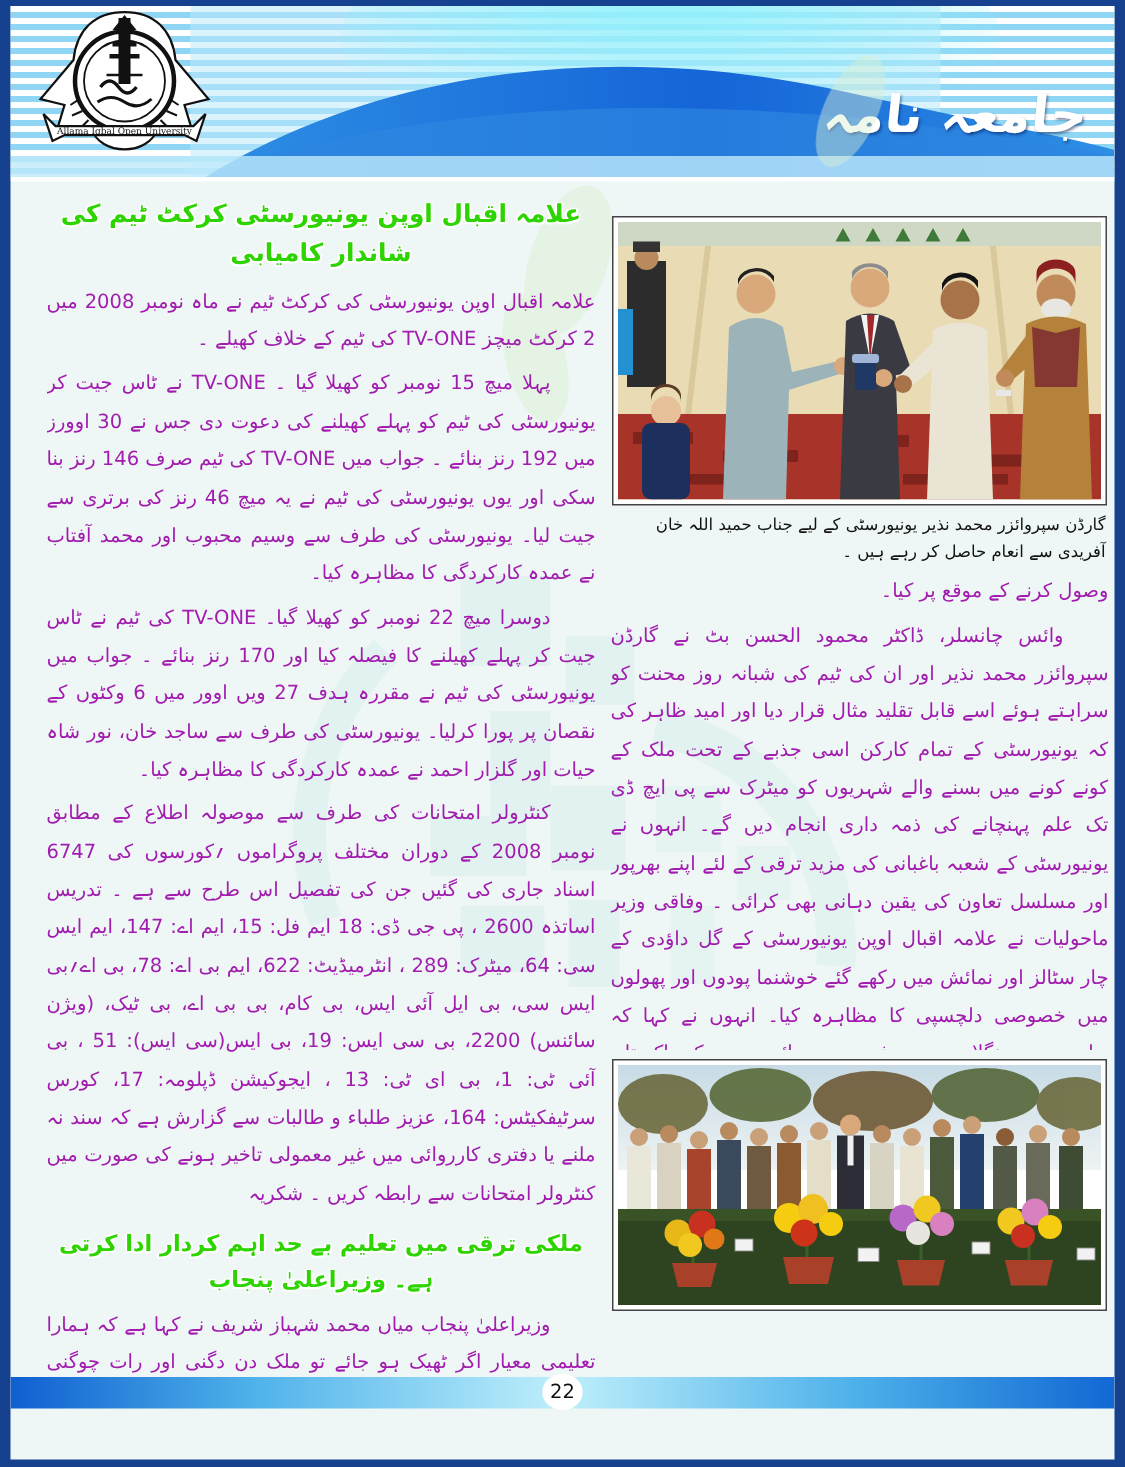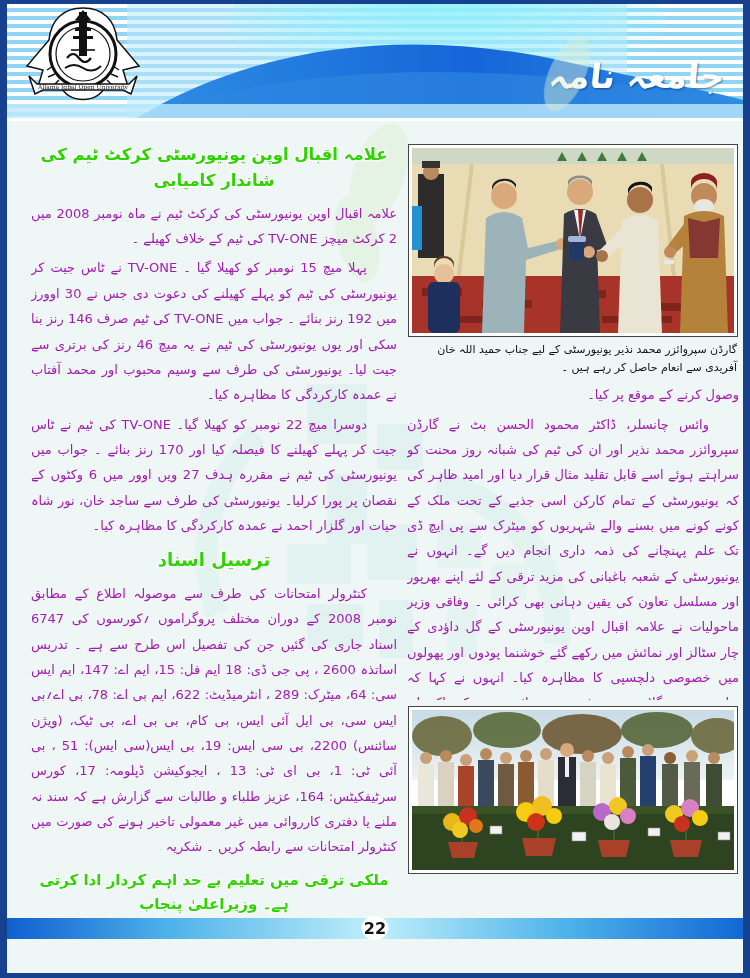--- a/index.html
+++ b/index.html
@@ -31,21 +31,21 @@
   
   .col-left{
     position:absolute;left:24px;top:122px;width:366px;height:790px;
     overflow:hidden;direction:rtl;z-index:1;
   }
   .col-right{
     position:absolute;left:400px;top:140px;width:332px;height:772px;
     overflow:hidden;direction:rtl;z-index:1;
   }
   .green-head{
-    color:#2ed400;font-weight:bold;text-align:center;margin:16px 0 6px 0;
+    color:#2ed400;font-weight:bold;text-align:center;margin:4px 0 6px 0;
     text-shadow:-1px -1px 0 #fff,1px -1px 0 #fff,-1px 1px 0 #fff,1px 1px 0 #fff,0 0 4px #fff;
     line-height:1.6;
   }
   .gh-1{font-size:16.5px;}
   .gh-2{font-size:18px;margin-top:8px;}
   .gh-3{font-size:15px;margin-top:8px;}
   p.urdu{
     margin:0 0 4px 0;color:#a21caf;font-size:13px;line-height:1.95;
     text-align:justify;direction:rtl;
   }
@@ -63,21 +63,21 @@
   }
   
   .footer-bar{
     position:absolute;left:0;right:0;top:914px;height:21px;z-index:2;
     background:linear-gradient(90deg,#0f5fd0 0%,#4fb2ea 22%,#bfeffb 50%,#4fb2ea 76%,#1268d4 100%);
   }
   .page-num{
     position:absolute;left:50%;top:-2px;transform:translateX(-50%);
     background:#ffffff;border-radius:50%;width:27px;height:24px;
     display:flex;align-items:center;justify-content:center;
-    font-size:16px;font-weight:bold;color:#111;
+    font-size:13px;font-weight:normal;color:#111;
   }
 </style>
 </head>
 <body>
 
 <div class="inner">
 
   <div class="masthead">
     <svg viewBox="0 0 736 114" preserveAspectRatio="none">
       <defs>
@@ -155,21 +155,20 @@
       <rect x="440" y="600" width="30" height="52"></rect>
     </g>
   </svg>
 
   <div class="col-left">
     <div class="green-head gh-1" dir="rtl">علامہ اقبال اوپن یونیورسٹی کرکٹ ٹیم کی شاندار کامیابی</div>
     <p class="urdu" dir="rtl">علامہ اقبال اوپن یونیورسٹی کی کرکٹ ٹیم نے ماہ نومبر 2008 میں 2 کرکٹ میچز TV-ONE کی ٹیم کے خلاف کھیلے ۔</p>
     <p class="urdu indent" dir="rtl">پہلا میچ 15 نومبر کو کھیلا گیا ۔ TV-ONE نے ٹاس جیت کر یونیورسٹی کی ٹیم کو پہلے کھیلنے کی دعوت دی جس نے 30 اوورز میں 192 رنز بنائے ۔ جواب میں TV-ONE کی ٹیم صرف 146 رنز بنا سکی اور یوں یونیورسٹی کی ٹیم نے یہ میچ 46 رنز کی برتری سے جیت لیا۔ یونیورسٹی کی طرف سے وسیم محبوب اور محمد آفتاب نے عمدہ کارکردگی کا مظاہرہ کیا۔</p>
     <p class="urdu indent" dir="rtl">دوسرا میچ 22 نومبر کو کھیلا گیا۔ TV-ONE کی ٹیم نے ٹاس جیت کر پہلے کھیلنے کا فیصلہ کیا اور 170 رنز بنائے ۔ جواب میں یونیورسٹی کی ٹیم نے مقررہ ہدف 27 ویں اوور میں 6 وکٹوں کے نقصان پر پورا کرلیا۔ یونیورسٹی کی طرف سے ساجد خان، نور شاہ حیات اور گلزار احمد نے عمدہ کارکردگی کا مظاہرہ کیا۔</p>
 
-    <div class="green-head gh-2" dir="rtl">ترسیل اسناد</div>
     <p class="urdu indent" dir="rtl">کنٹرولر امتحانات کی طرف سے موصولہ اطلاع کے مطابق نومبر 2008 کے دوران مختلف پروگراموں ؍کورسوں کی 6747 اسناد جاری کی گئیں جن کی تفصیل اس طرح سے ہے ۔ تدریس اساتذہ 2600 ، پی جی ڈی: 18 ایم فل: 15، ایم اے: 147، ایم ایس سی: 64، میٹرک: 289 ، انٹرمیڈیٹ: 622، ایم بی اے: 78، بی اے؍بی ایس سی، بی ایل آئی ایس، بی کام، بی بی اے، بی ٹیک، (ویژن سائنس) 2200، بی سی ایس: 19، بی ایس(سی ایس): 51 ، بی آئی ٹی: 1، بی ای ٹی: 13 ، ایجوکیشن ڈپلومہ: 17، کورس سرٹیفکیٹس: 164، عزیز طلباء و طالبات سے گزارش ہے کہ سند نہ ملنے یا دفتری کارروائی میں غیر معمولی تاخیر ہونے کی صورت میں کنٹرولر امتحانات سے رابطہ کریں ۔ شکریہ</p>
 
     <div class="green-head gh-3" dir="rtl">ملکی ترقی میں تعلیم بے حد اہم کردار ادا کرتی ہے۔ وزیراعلیٰ پنجاب</div>
     <p class="urdu indent" dir="rtl">وزیراعلیٰ پنجاب میاں محمد شہباز شریف نے کہا ہے کہ ہمارا تعلیمی معیار اگر ٹھیک ہو جائے تو ملک دن دگنی اور رات چوگنی ترقی کرے گا اور اس کام کے لئے ہم کوئی کسر نہیں چھوڑیں گے ان خیالات کا اظہار انہوں نے پنجاب ہاؤس مری میں پنجاب بھر سے بورڈ اور یونیورسٹیوں سے نمایاں پوزیشن حاصل کرنے والی 63 طالبات سے خصوصی گفتگو کرتے ہوئے کیا جو میٹ گیسٹ کی حیثیت سے مری میں قیام پذیر ہیں</p>
   </div>
 
   <div class="col-right">
 
     <div class="photo-frame">
       <svg viewBox="0 0 322 185" width="322" height="185">

